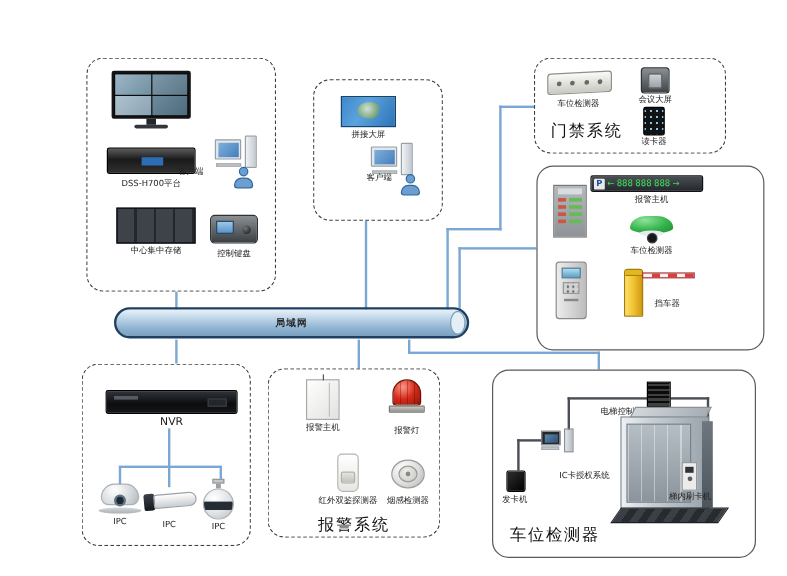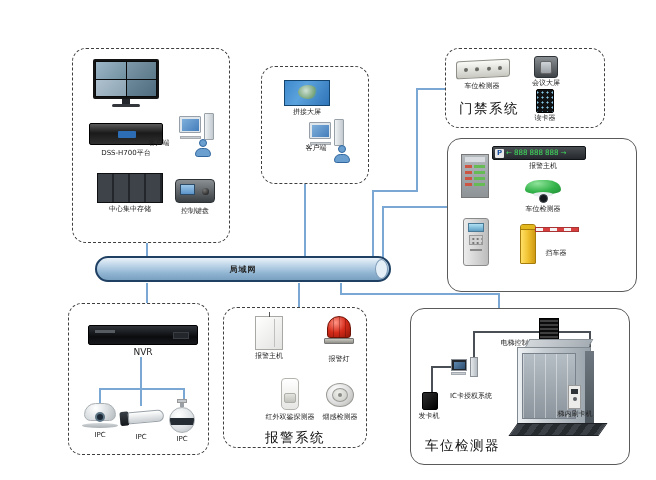--- a/index.html
+++ b/index.html
@@ -391,21 +391,21 @@
       <div class="el-col"></div>
       <div class="el-floor"></div>
     </div>
     <div class="smallpc" style="left:40px;top:48px">
       <div class="sp-mon">
           <div class="sp-scr"></div>
         </div>
       <div class="sp-tower"></div>
       <div class="sp-kb"></div>
     </div>
-    <div class="dev-label" style="left:34px;top:83px;width:52px">IC卡授权系统</div>
+    <div class="dev-label" style="left:50px;top:83px;width:52px">IC卡授权系统</div>
     <div class="issuer" style="left:11px;top:83px"></div>
     <div class="dev-label" style="left:4px;top:103px;width:28px">发卡机</div>
     <div class="cabinreader" style="left:157px;top:76px">
       <div class="cr-btn"></div>
       <div class="cr-dot"></div>
     </div>
     <div class="dev-label" style="left:138px;top:101px;width:52px">梯内刷卡机</div>
     <div class="sys-title" style="left:14px;top:128px">车位检测器</div>
   </div>
 

